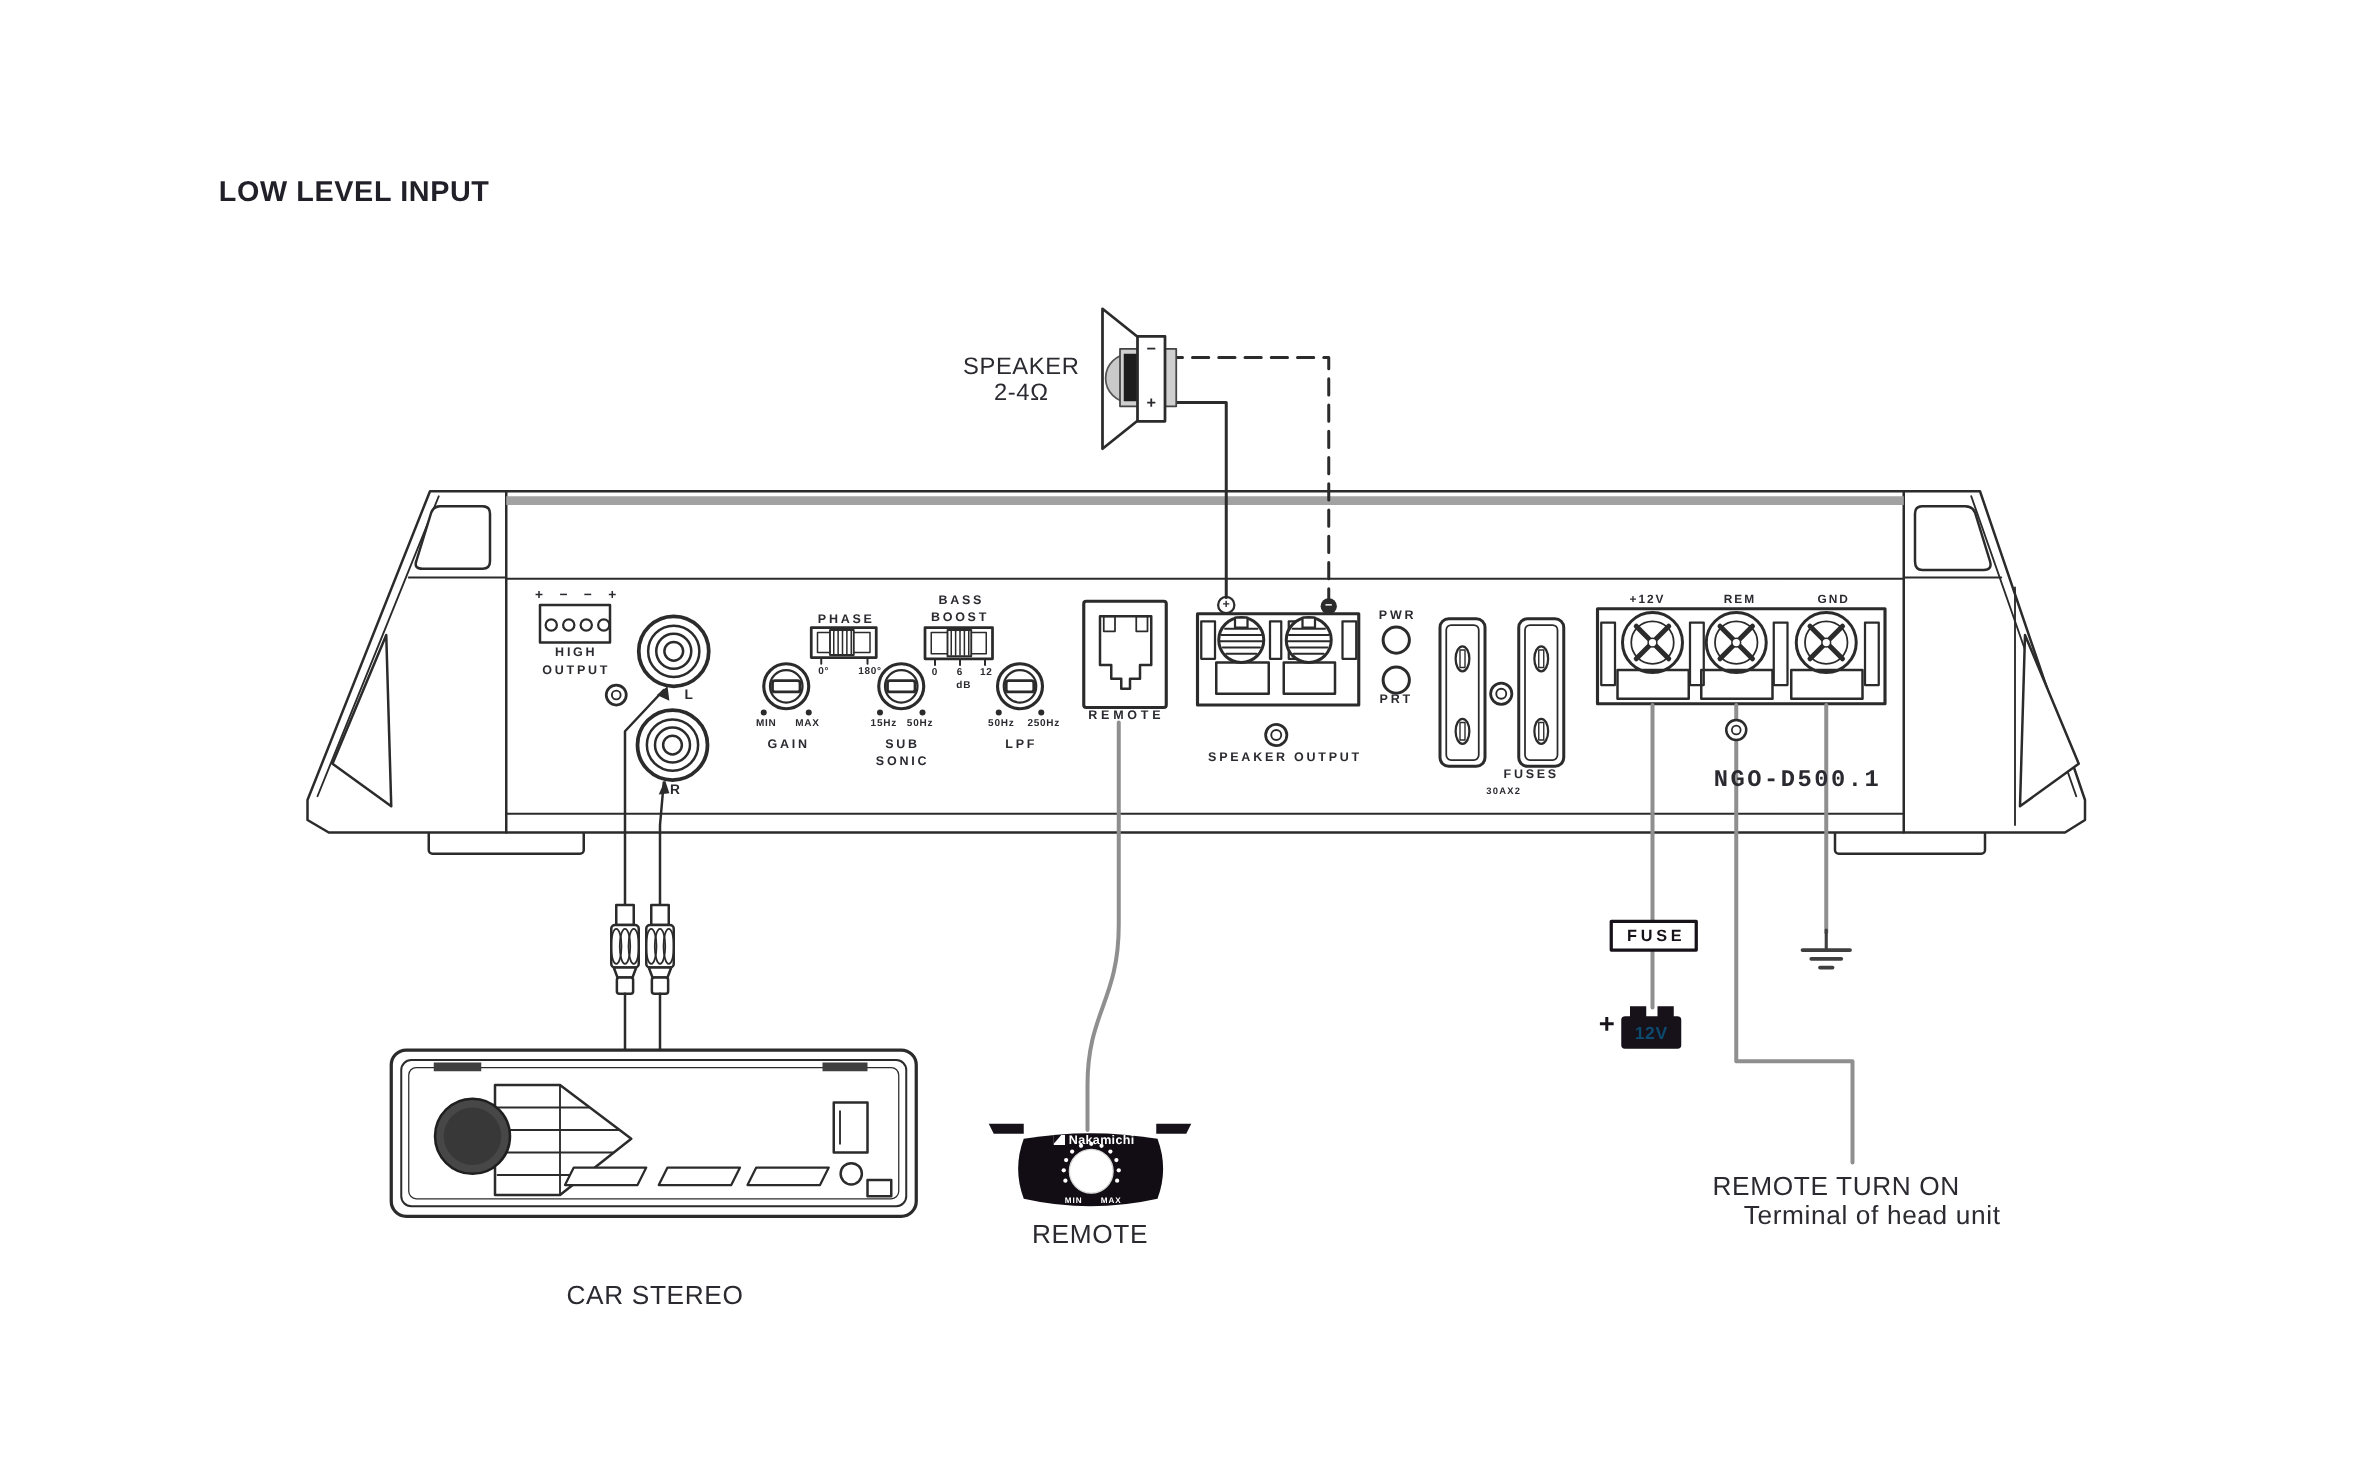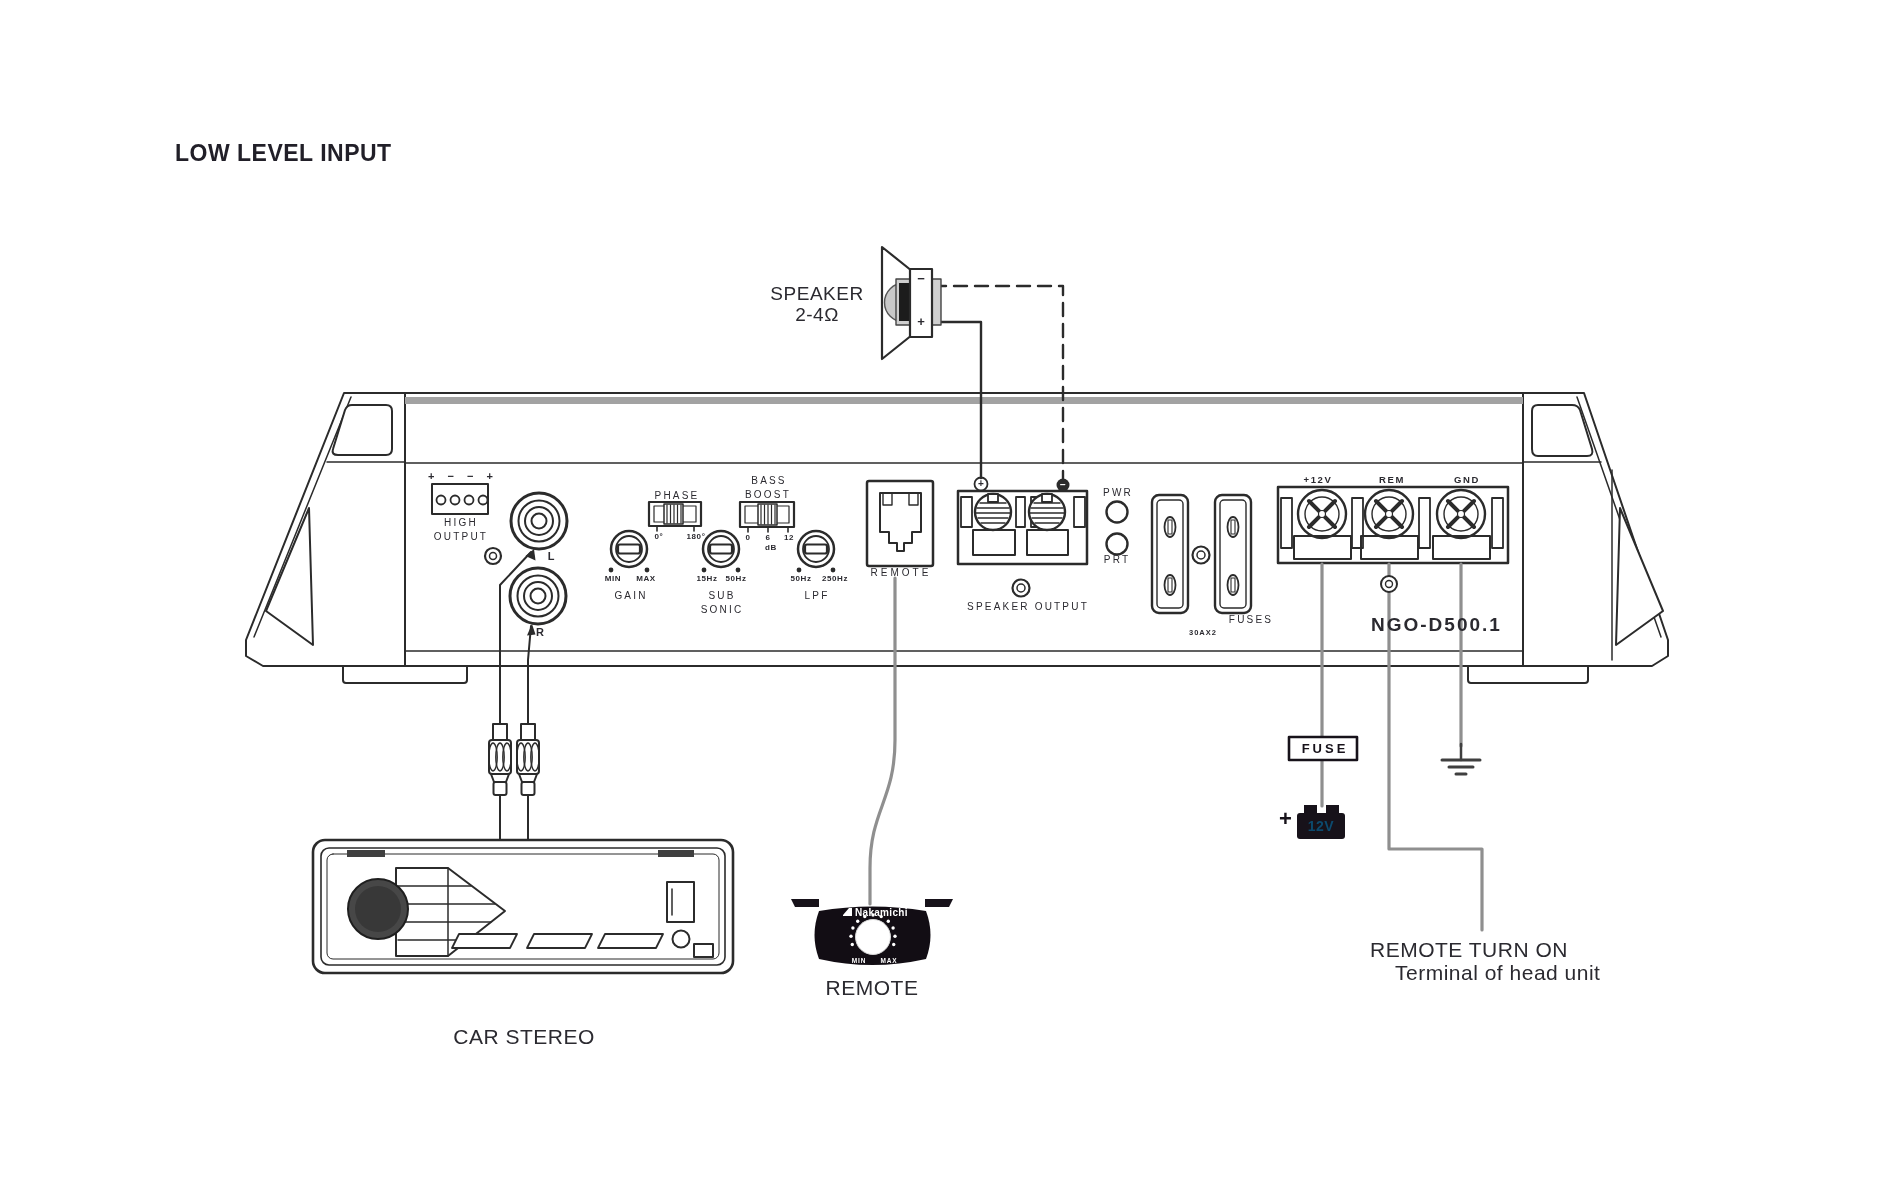--- a/index.html
+++ b/index.html
@@ -4,28 +4,28 @@
 <style>
   html,body{margin:0;padding:0;background:#fff;}
   #canvas{position:relative;width:1718px;height:1181px;background:#ffffff;overflow:hidden;
           font-family:"Liberation Sans",sans-serif;}
   #art{position:absolute;left:0;top:0;z-index:1;}
   .lbl{position:absolute;z-index:3;white-space:nowrap;color:#2b2a30;line-height:1;}
   .c{transform:translateX(-50%);}
   .t-title{font-size:23px;font-weight:bold;letter-spacing:.5px;color:#211f28;}
   .t-big{font-size:21px;letter-spacing:.5px;color:#2b2a30;}
   .t-sp{font-size:19px;letter-spacing:.5px;color:#2b2a30;}
-  .t-panel{font-size:10px;font-weight:normal;letter-spacing:2.2px;color:#2b2a30;}
+  .t-panel{font-size:10px;font-weight:bold;letter-spacing:2.2px;color:#2b2a30;}
   .t-tiny{font-size:8px;font-weight:bold;letter-spacing:.6px;color:#2b2a30;}
   .t-micro{font-size:7.5px;font-weight:bold;letter-spacing:1px;color:#2b2a30;}
   .t-pwr{font-size:9.5px;font-weight:bold;letter-spacing:1.6px;color:#2b2a30;}
   .t-pol{font-size:11px;font-weight:bold;letter-spacing:5px;color:#2b2a30;}
   .t-lr{font-size:11px;font-weight:bold;color:#2b2a30;}
   .t-term{font-size:13px;font-weight:bold;color:#2b2a30;}
-  .t-model{font-size:19px;font-weight:bold;letter-spacing:2px;color:#2b2a30;}
+  .t-model{font-size:19px;font-weight:bold;letter-spacing:2px;color:#2b2a30;font-family:Liberation Mono, monospace;}
   .t-fuse{font-size:13px;font-weight:bold;letter-spacing:3px;color:#17121a;}
   .t-batplus{font-size:22px;font-weight:bold;color:#17121a;}
   .t-batv{font-size:14px;font-weight:bold;letter-spacing:.5px;color:#0c4a6e;}
   .t-naka{font-size:10px;font-weight:bold;letter-spacing:.3px;color:#ffffff;}
   .t-rmm{font-size:6.5px;font-weight:bold;letter-spacing:.8px;color:#ffffff;}
   .t-soplus{font-size:10px;font-weight:bold;color:#2b2a30;}
   .t-sominus{font-size:10px;font-weight:bold;color:#ffffff;}
 </style>
 </head>
 <body>
@@ -382,21 +382,21 @@
 <div class="lbl t-panel c" style="left:817px;top:591px">LPF</div>
 
 <div class="lbl t-panel c" style="left:901px;top:568px;letter-spacing:3px">REMOTE</div>
 
 <div class="lbl t-soplus c" style="left:981px;top:479px">+</div>
 <div class="lbl t-sominus c" style="left:1063px;top:480px">−</div>
 <div class="lbl t-panel c" style="left:1118px;top:488px">PWR</div>
 <div class="lbl t-panel c" style="left:1117px;top:555px">PRT</div>
 <div class="lbl t-panel c" style="left:1028px;top:602px">SPEAKER OUTPUT</div>
 
-<div class="lbl t-panel c" style="left:1251px;top:615px">FUSES</div>
+<div class="lbl t-panel c" style="left:1225px;top:615px">FUSES</div>
 <div class="lbl t-micro c" style="left:1203px;top:629px">30AX2</div>
 
 <div class="lbl t-pwr c" style="left:1318px;top:475px">+12V</div>
 <div class="lbl t-pwr c" style="left:1392px;top:475px">REM</div>
 <div class="lbl t-pwr c" style="left:1467px;top:475px">GND</div>
 <div class="lbl t-model" style="left:1371px;top:615px">NGO-D500.1</div>
 
 <div class="lbl t-fuse c" style="left:1325px;top:742px">FUSE</div>
 <div class="lbl t-batplus" style="left:1279px;top:808px">+</div>
 <div class="lbl t-batv c" style="left:1321px;top:819px">12V</div>

